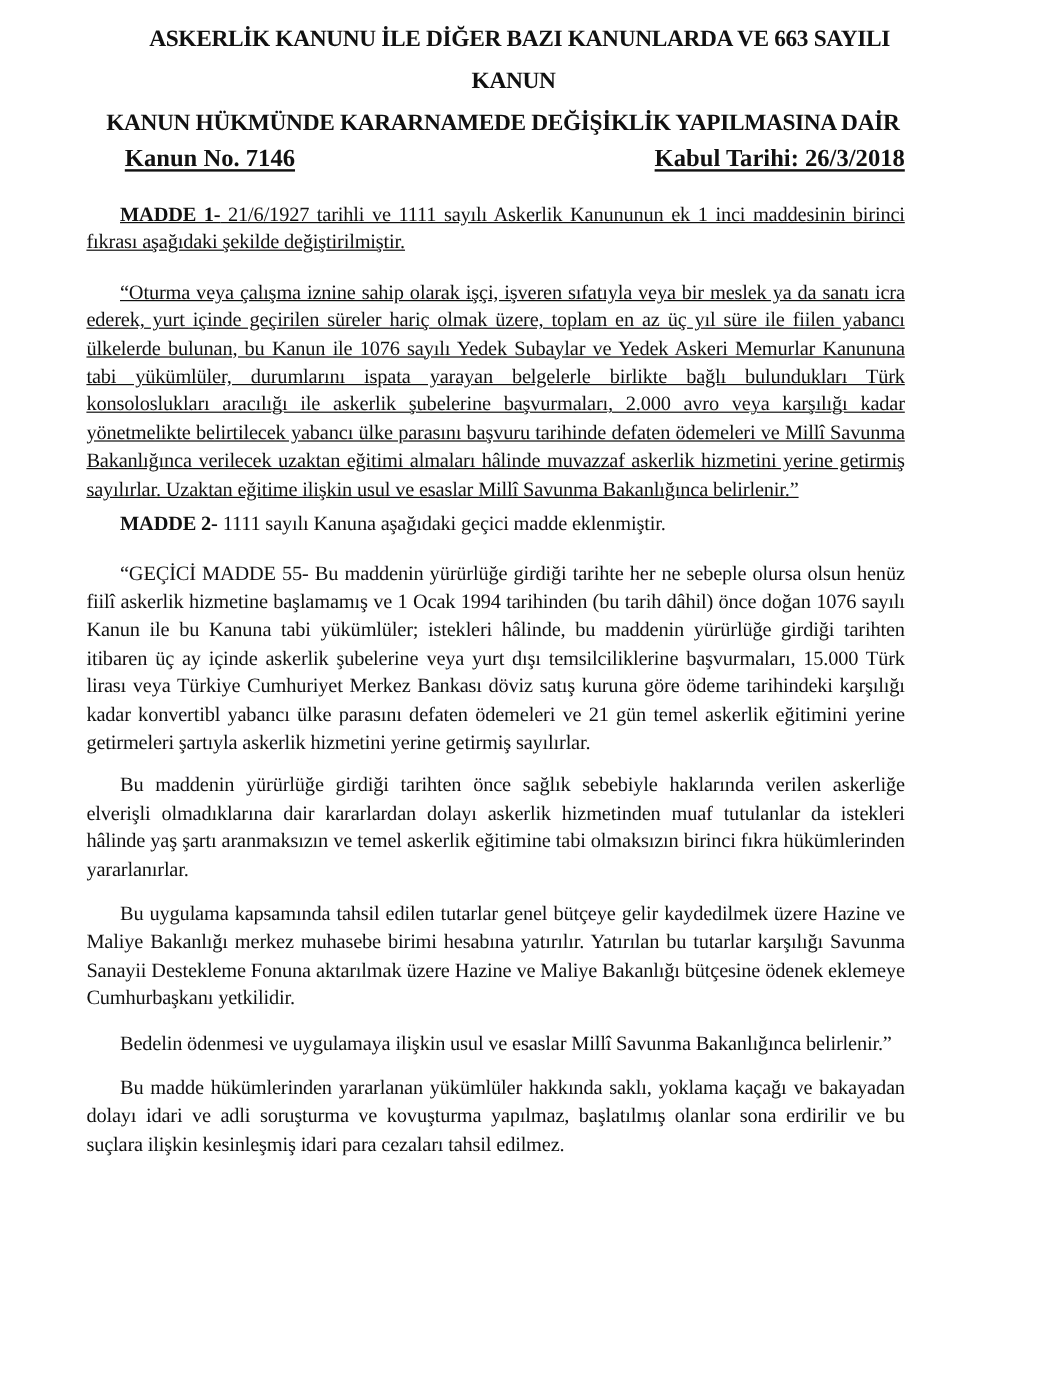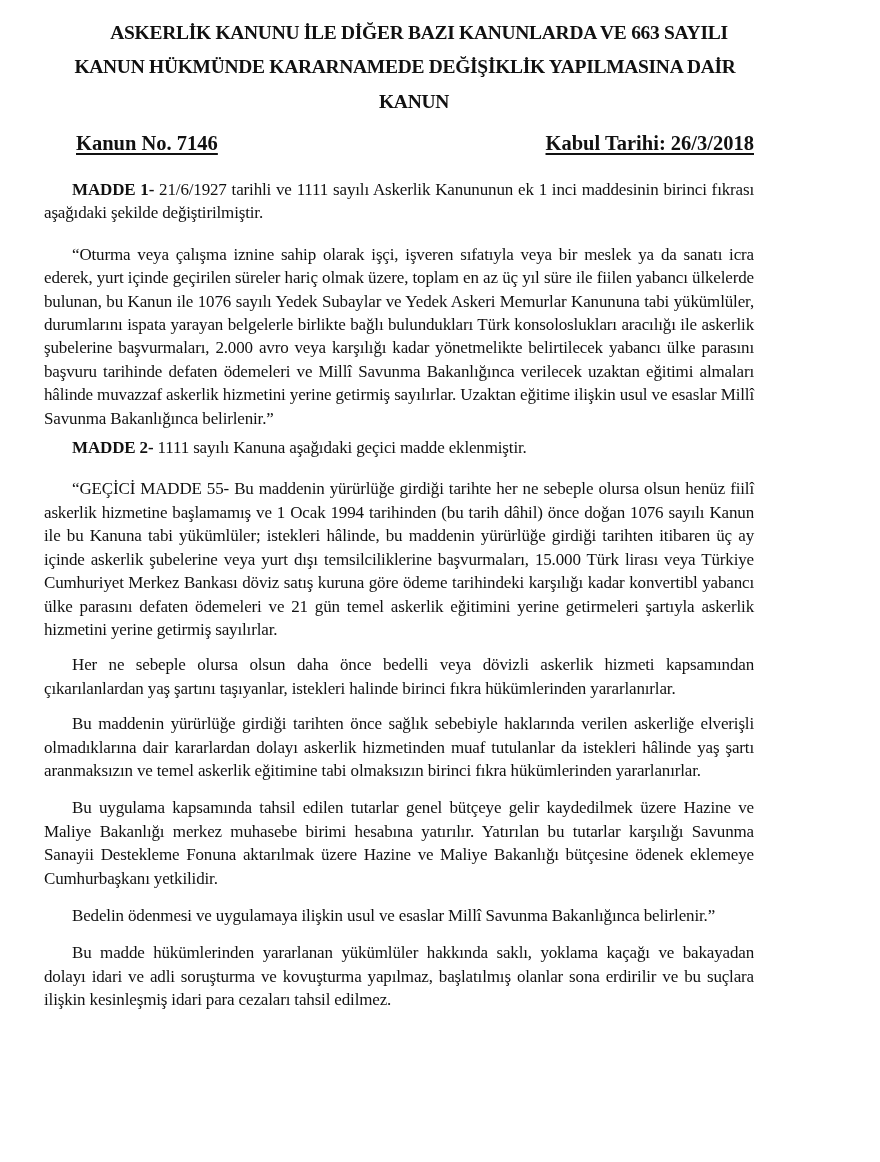--- a/index.html
+++ b/index.html
@@ -1,63 +1,62 @@
 <!DOCTYPE html>
 <html><head>
 <meta charset="utf-8">
 <style>
   html, body { margin: 0; padding: 0; background: #ffffff; }
   body {
     width: 880px; height: 1162px; overflow: hidden;
     font-family: "Liberation Serif", "DejaVu Serif", serif;
     color: #111111;
   }
-  .page { position: relative; width: 788px; height: 1162px; box-sizing: border-box; padding: 0 34px 0 44px; }
+  .page { position: relative; width: 788px; height: 1162px; box-sizing: border-box; padding: 0 34px 0 72px; }
   .title {
     text-align: center; font-weight: bold; font-size: 19.5px; line-height: 34px;
     letter-spacing: -0.3px; margin: 0;
   }
   .title.t1 { padding-top: 16px; padding-left: 40px; }
   .title.t2 { padding-left: 12px; }
   .title.t3 { padding-left: 30px; line-height: 36px; }
   .meta-row {
     display: flex; justify-content: space-between; align-items: baseline;
-    font-weight: bold; font-size: 20.5px; margin-top: 12px; height: 34px;
+    font-weight: bold; font-size: 20.5px; margin-top: 1px; height: 34px;
     padding-left: 32px; padding-right: 0;
   }
   .meta-row span { text-decoration: underline; text-underline-offset: 3px; }
   .para {
     font-size: 17px; line-height: 23.4px; text-align: justify;
     text-indent: 28px; margin: 0; letter-spacing: -0.15px;
   }
   .para b { font-weight: bold; }
   .gap-s { margin-top: 18px; }
   .gap-m { margin-top: 12px; }
   .gap-l { margin-top: 14px; }
 </style>
 </head>
 <body>
 
 <div class="page">
   <p class="title t1">ASKERLİK KANUNU İLE DİĞER BAZI KANUNLARDA VE 663 SAYILI</p>
+  <p class="title t3">KANUN</p>
   <p class="title t2">KANUN HÜKMÜNDE KARARNAMEDE DEĞİŞİKLİK YAPILMASINA DAİR</p>
-  <p class="title t3">KANUN</p>
 
   <div class="meta-row">
     <span>Kanun No. 7146</span>
     <span>Kabul Tarihi: 26/3/2018</span>
   </div>
 
-  <div style="margin-top:12px;">
+  <div style="margin-top:12px;text-decoration:underline;">
     <p class="para"><b>MADDE 1-</b><span> 21/6/1927 tarihli ve 1111 sayılı Askerlik Kanununun ek 1 inci maddesinin birinci fıkrası aşağıdaki şekilde değiştirilmiştir.</span></p>
     <p class="para gap-s">“Oturma veya çalışma iznine sahip olarak işçi, işveren sıfatıyla veya bir meslek ya da sanatı icra ederek, yurt içinde geçirilen süreler hariç olmak üzere, toplam en az üç yıl süre ile fiilen yabancı ülkelerde bulunan, bu Kanun ile 1076 sayılı Yedek Subaylar ve Yedek Askeri Memurlar Kanununa tabi yükümlüler, durumlarını ispata yarayan belgelerle birlikte bağlı bulundukları Türk konsoloslukları aracılığı ile askerlik şubelerine başvurmaları, 2.000 avro veya karşılığı kadar yönetmelikte belirtilecek yabancı ülke parasını başvuru tarihinde defaten ödemeleri ve Millî Savunma Bakanlığınca verilecek uzaktan eğitimi almaları hâlinde muvazzaf askerlik hizmetini yerine getirmiş sayılırlar. Uzaktan eğitime ilişkin usul ve esaslar Millî Savunma Bakanlığınca belirlenir.”</p>
   </div>
 
   <div style="margin-top:6px;">
     <p class="para"><b>MADDE 2-</b><span> 1111 sayılı Kanuna aşağıdaki geçici madde eklenmiştir.</span></p>
     <p class="para gap-s">“GEÇİCİ MADDE 55- Bu maddenin yürürlüğe girdiği tarihte her ne sebeple olursa olsun henüz fiilî askerlik hizmetine başlamamış ve 1 Ocak 1994 tarihinden (bu tarih dâhil) önce doğan 1076 sayılı Kanun ile bu Kanuna tabi yükümlüler; istekleri hâlinde, bu maddenin yürürlüğe girdiği tarihten itibaren üç ay içinde askerlik şubelerine veya yurt dışı temsilciliklerine başvurmaları, 15.000 Türk lirası veya Türkiye Cumhuriyet Merkez Bankası döviz satış kuruna göre ödeme tarihindeki karşılığı kadar konvertibl yabancı ülke parasını defaten ödemeleri ve 21 gün temel askerlik eğitimini yerine getirmeleri şartıyla askerlik hizmetini yerine getirmiş sayılırlar.</p>
-    <p class="para gap-m">Her ne sebeple olursa olsun daha önce bedelli veya dövizli askerlik hizmeti kapsamından çıkarılanlardan yaş şartını taşıyanlar, istekleri halinde birinci fıkra hükümlerinden yararlanırlar.</p>
     <p class="para gap-m">Bu maddenin yürürlüğe girdiği tarihten önce sağlık sebebiyle haklarında verilen askerliğe elverişli olmadıklarına dair kararlardan dolayı askerlik hizmetinden muaf tutulanlar da istekleri hâlinde yaş şartı aranmaksızın ve temel askerlik eğitimine tabi olmaksızın birinci fıkra hükümlerinden yararlanırlar.</p>
     <p class="para gap-l">Bu uygulama kapsamında tahsil edilen tutarlar genel bütçeye gelir kaydedilmek üzere Hazine ve Maliye Bakanlığı merkez muhasebe birimi hesabına yatırılır. Yatırılan bu tutarlar karşılığı Savunma Sanayii Destekleme Fonuna aktarılmak üzere Hazine ve Maliye Bakanlığı bütçesine ödenek eklemeye Cumhurbaşkanı yetkilidir.</p>
     <p class="para gap-l">Bedelin ödenmesi ve uygulamaya ilişkin usul ve esaslar Millî Savunma Bakanlığınca belirlenir.”</p>
     <p class="para gap-l">Bu madde hükümlerinden yararlanan yükümlüler hakkında saklı, yoklama kaçağı ve bakayadan dolayı idari ve adli soruşturma ve kovuşturma yapılmaz, başlatılmış olanlar sona erdirilir ve bu suçlara ilişkin kesinleşmiş idari para cezaları tahsil edilmez.</p>
   </div>
 </div>
 
 </body></html>

